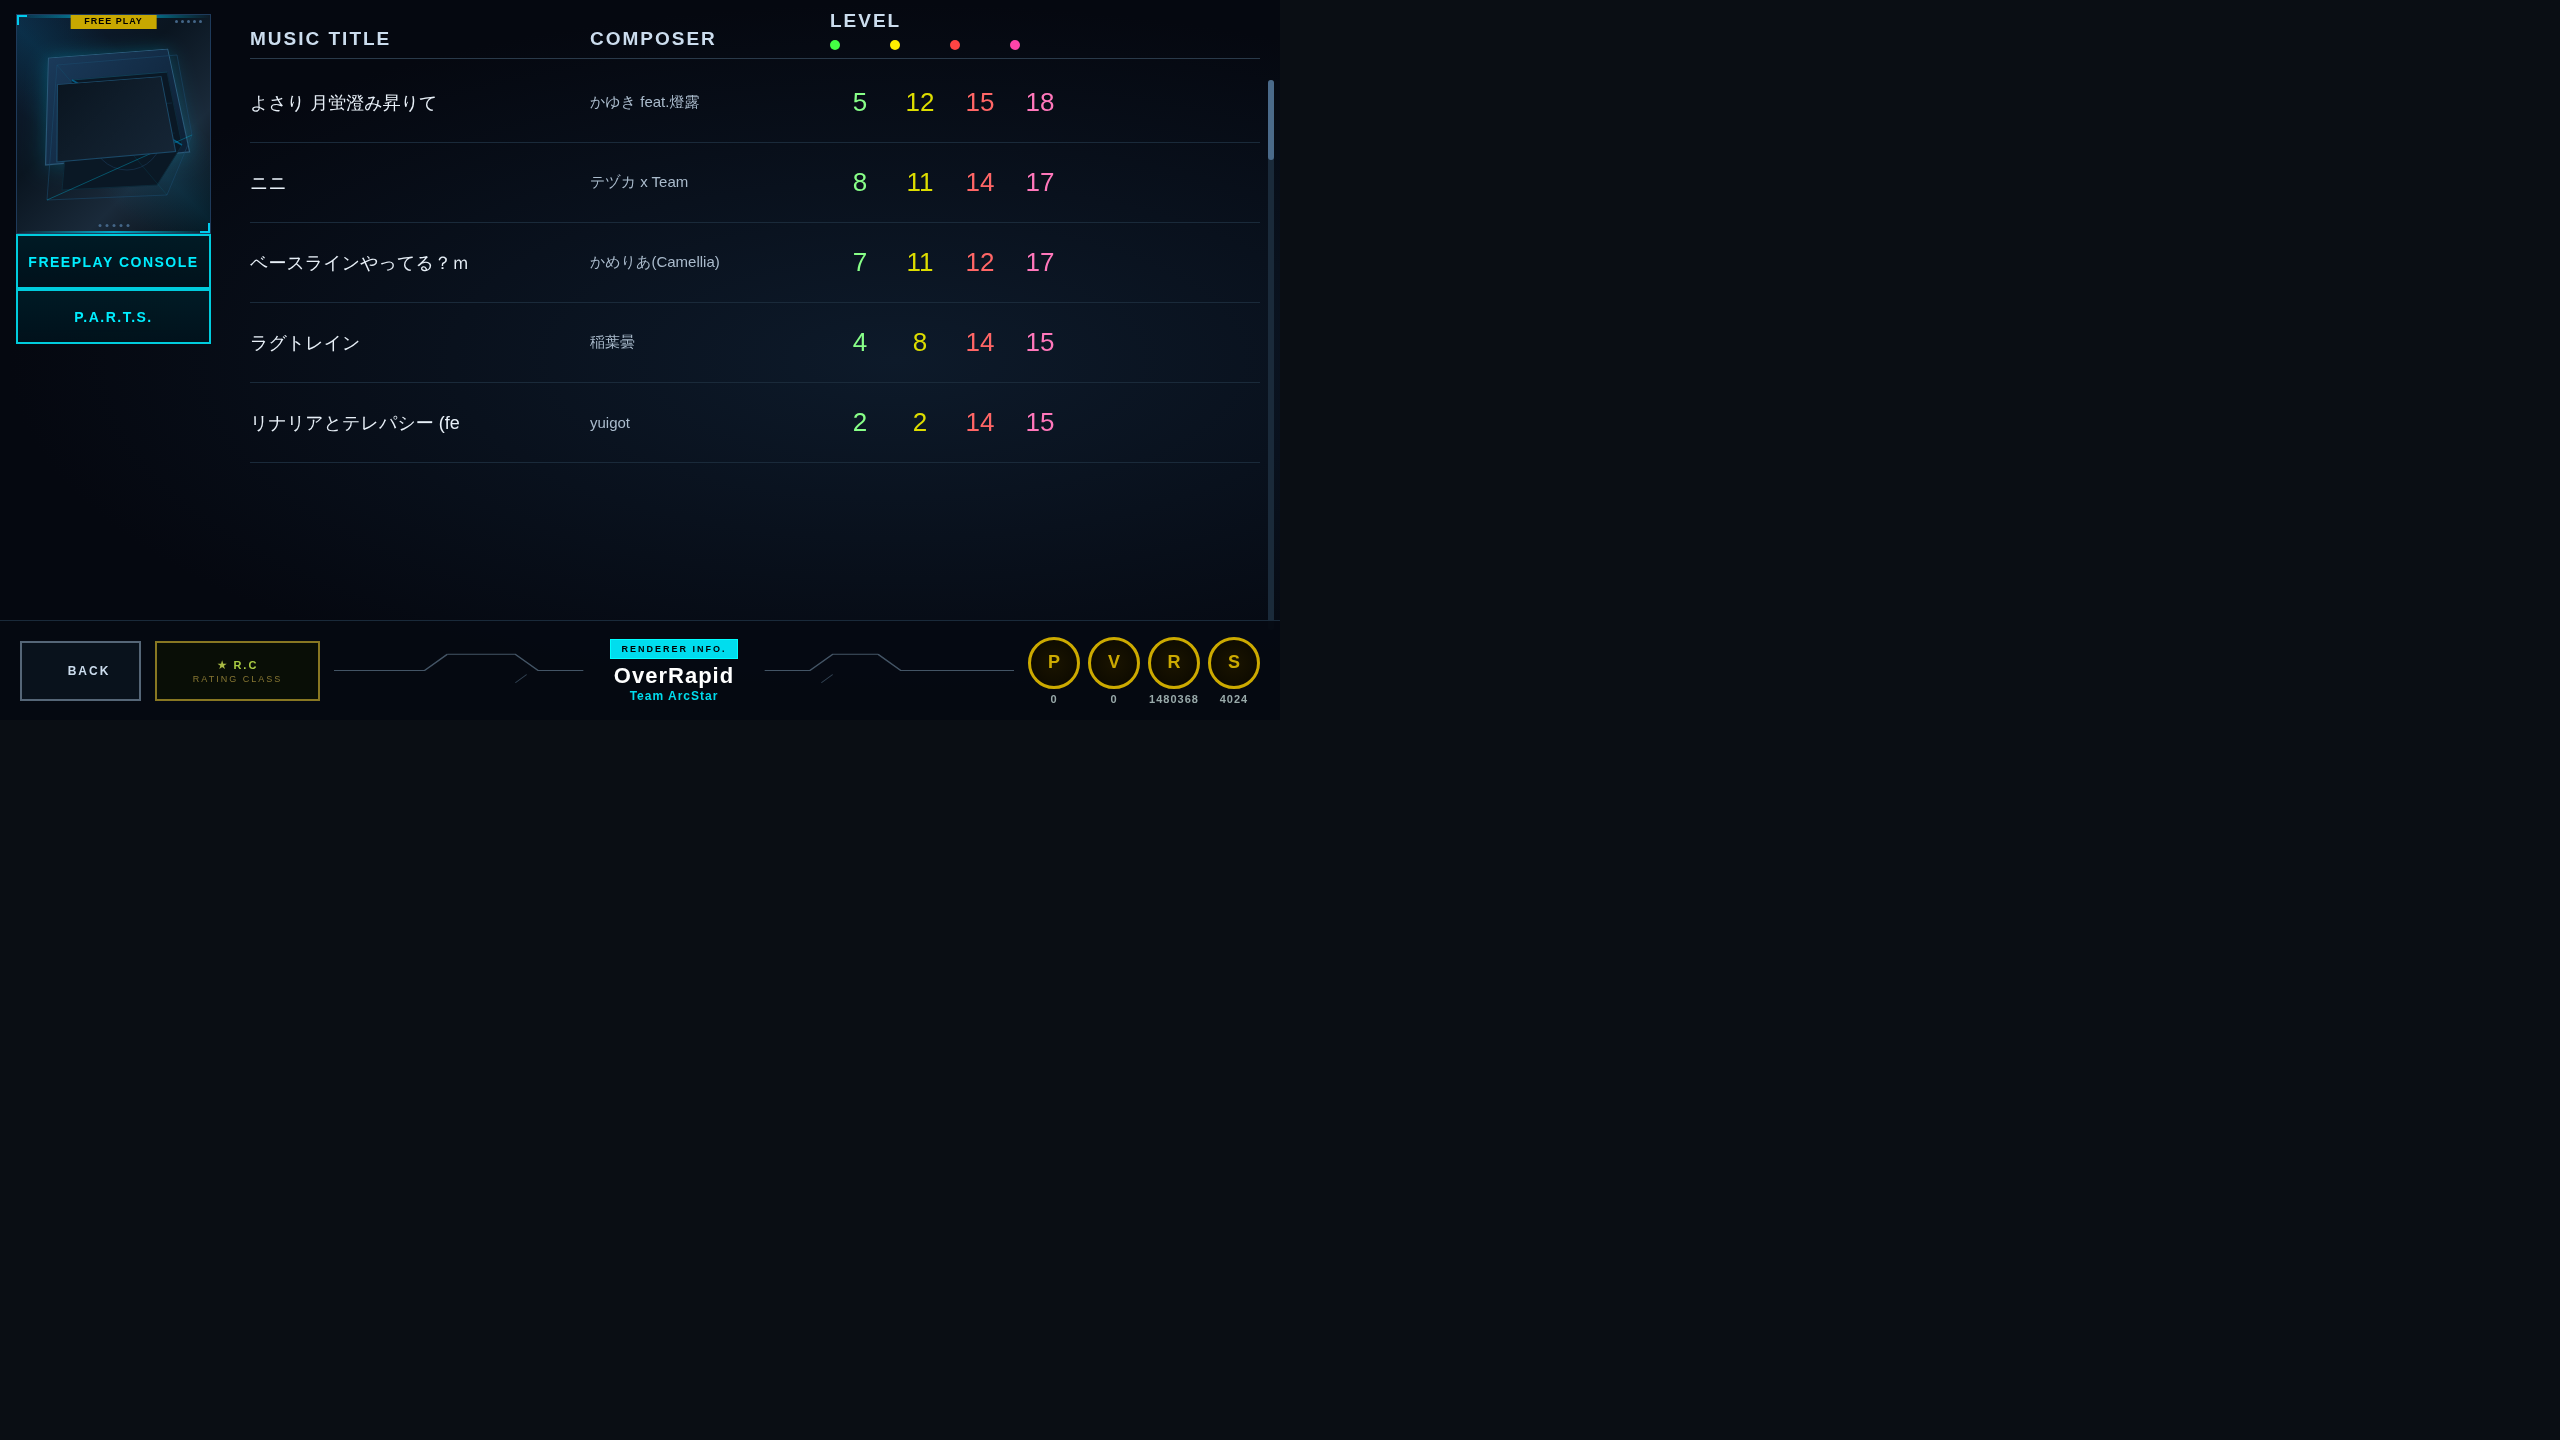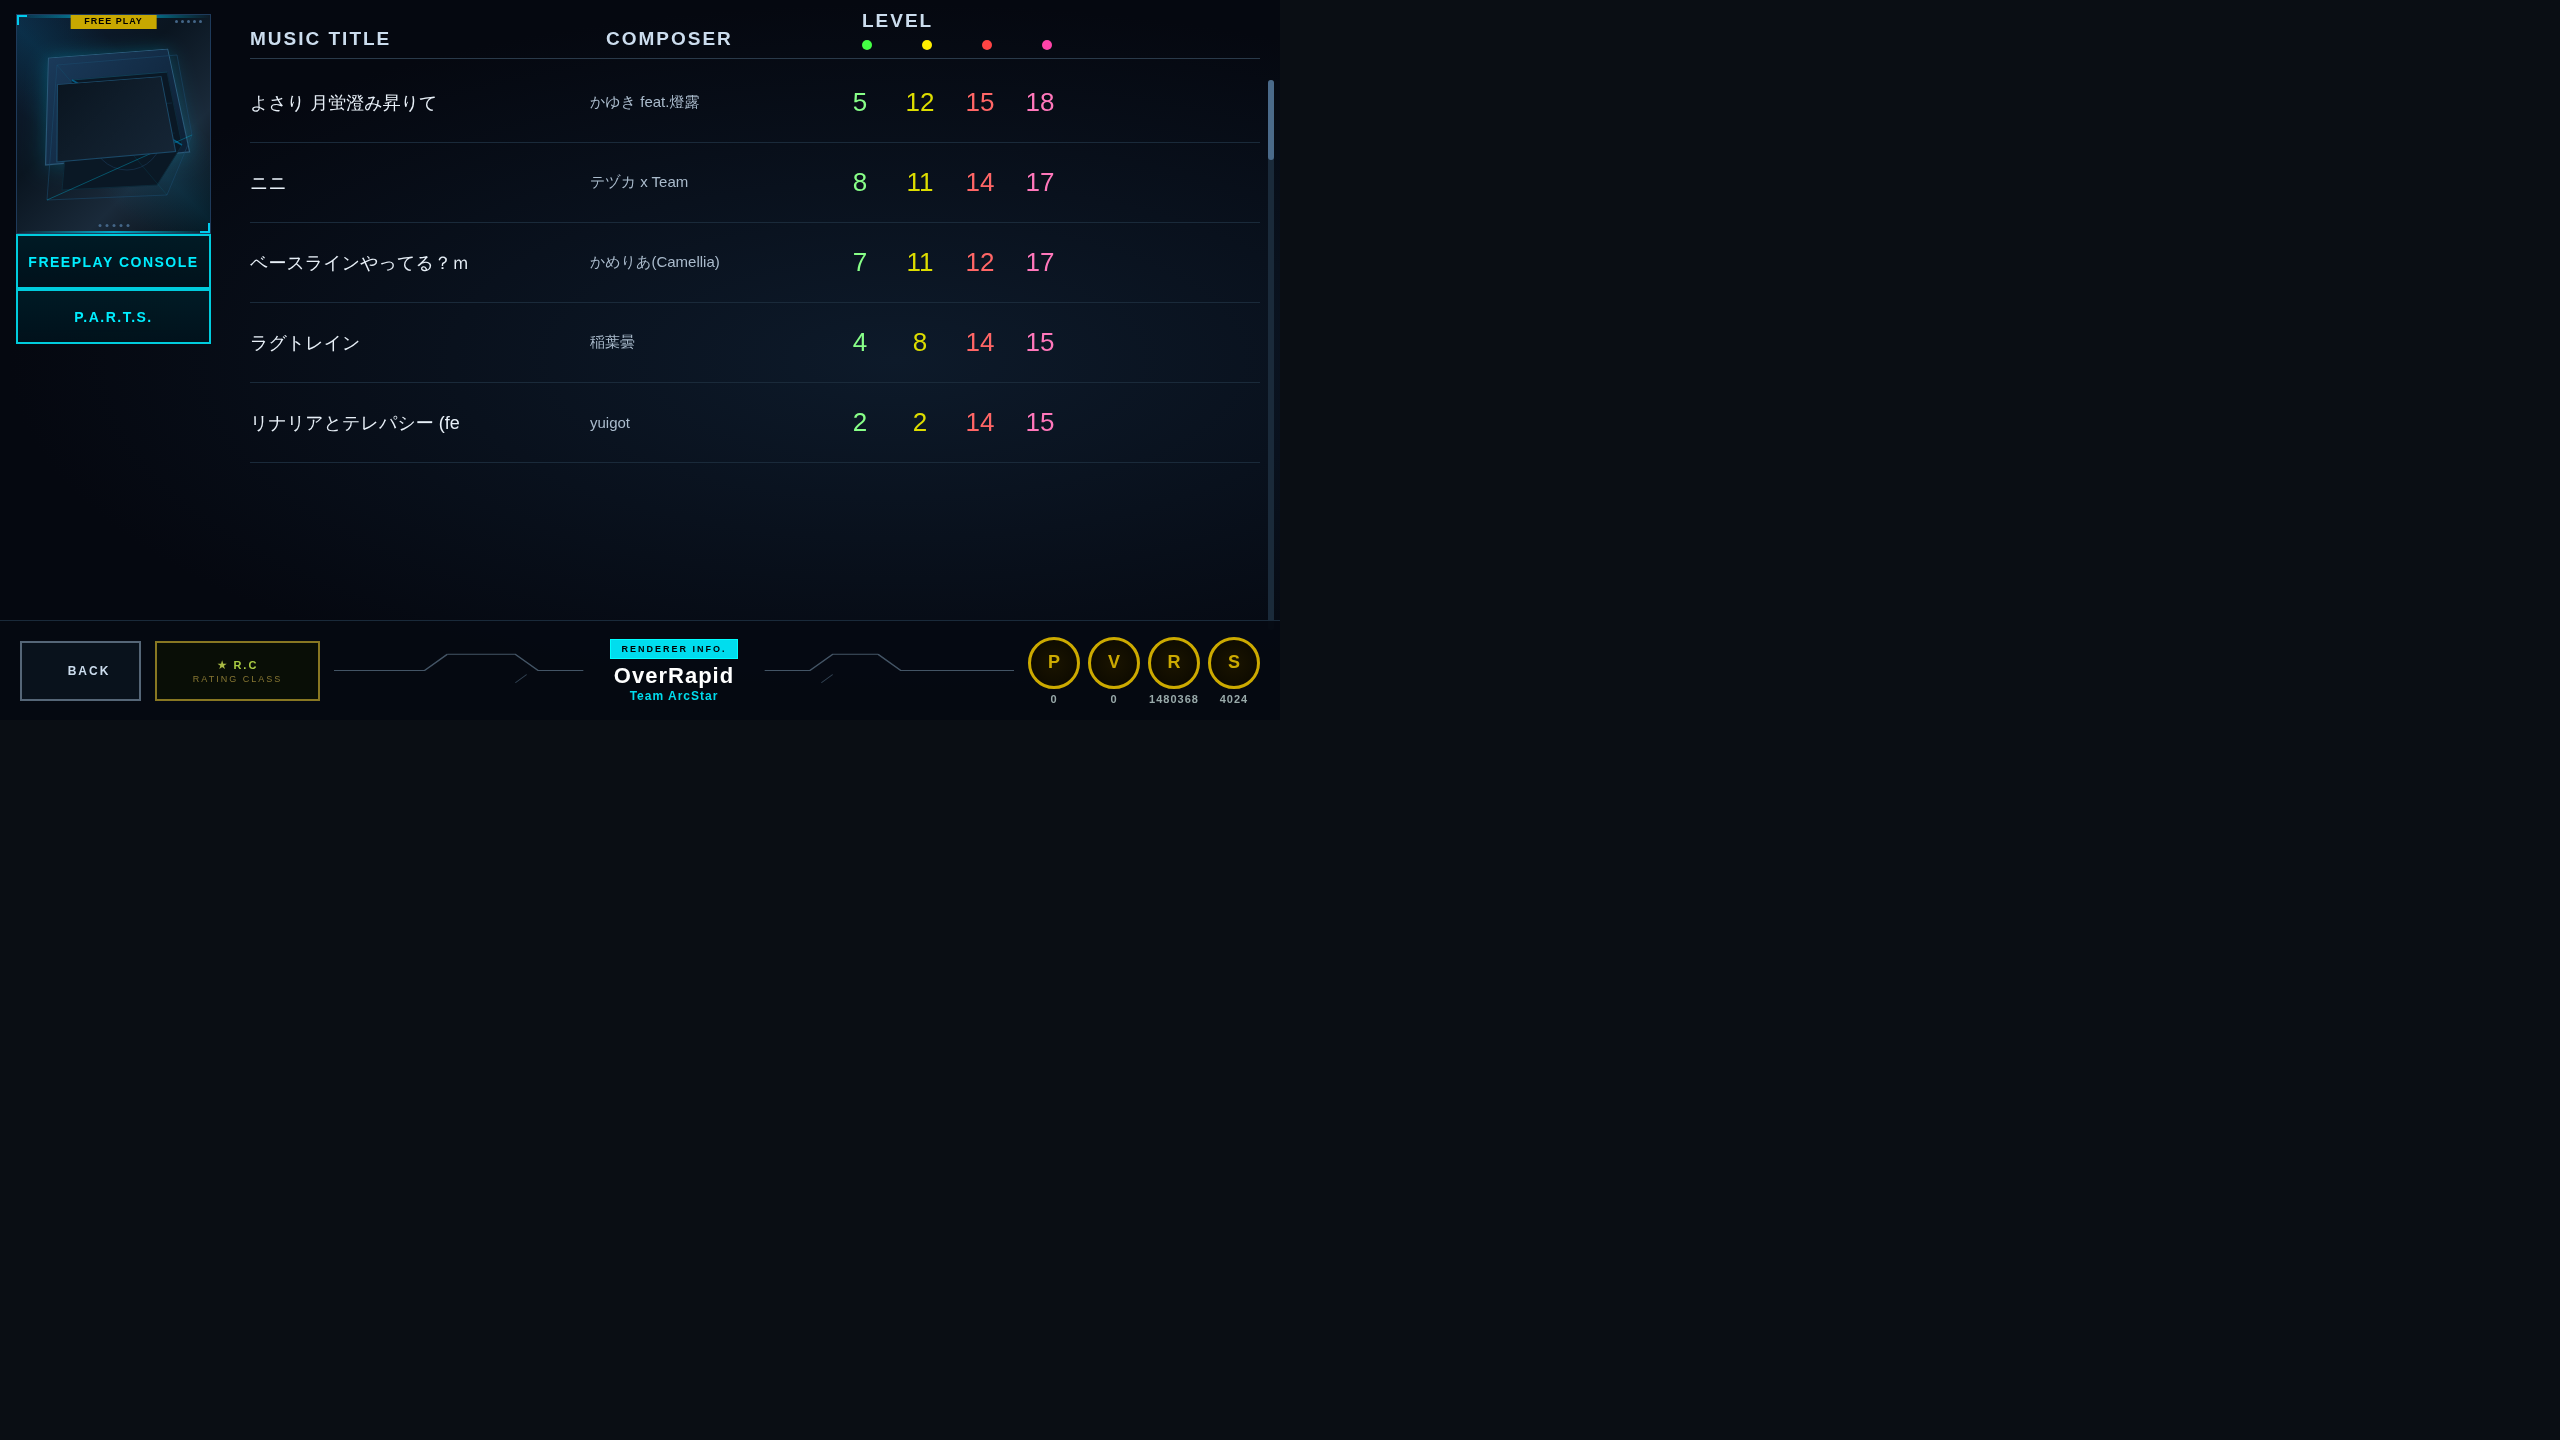--- a/index.html
+++ b/index.html
@@ -192,21 +192,20 @@
       overflow: hidden;
     }
 
     .list-header {
       display: flex;
       flex-direction: row;
       align-items: flex-end;
       padding-bottom: 8px;
       border-bottom: 1px solid #2a3a4a;
       margin-bottom: 4px;
-      gap: 16px;
     }
 
     .col-title {
       flex: 0 0 340px;
       color: #ccddee;
       font-size: 19px;
       font-weight: 700;
       letter-spacing: 2px;
       text-transform: uppercase;
     }

